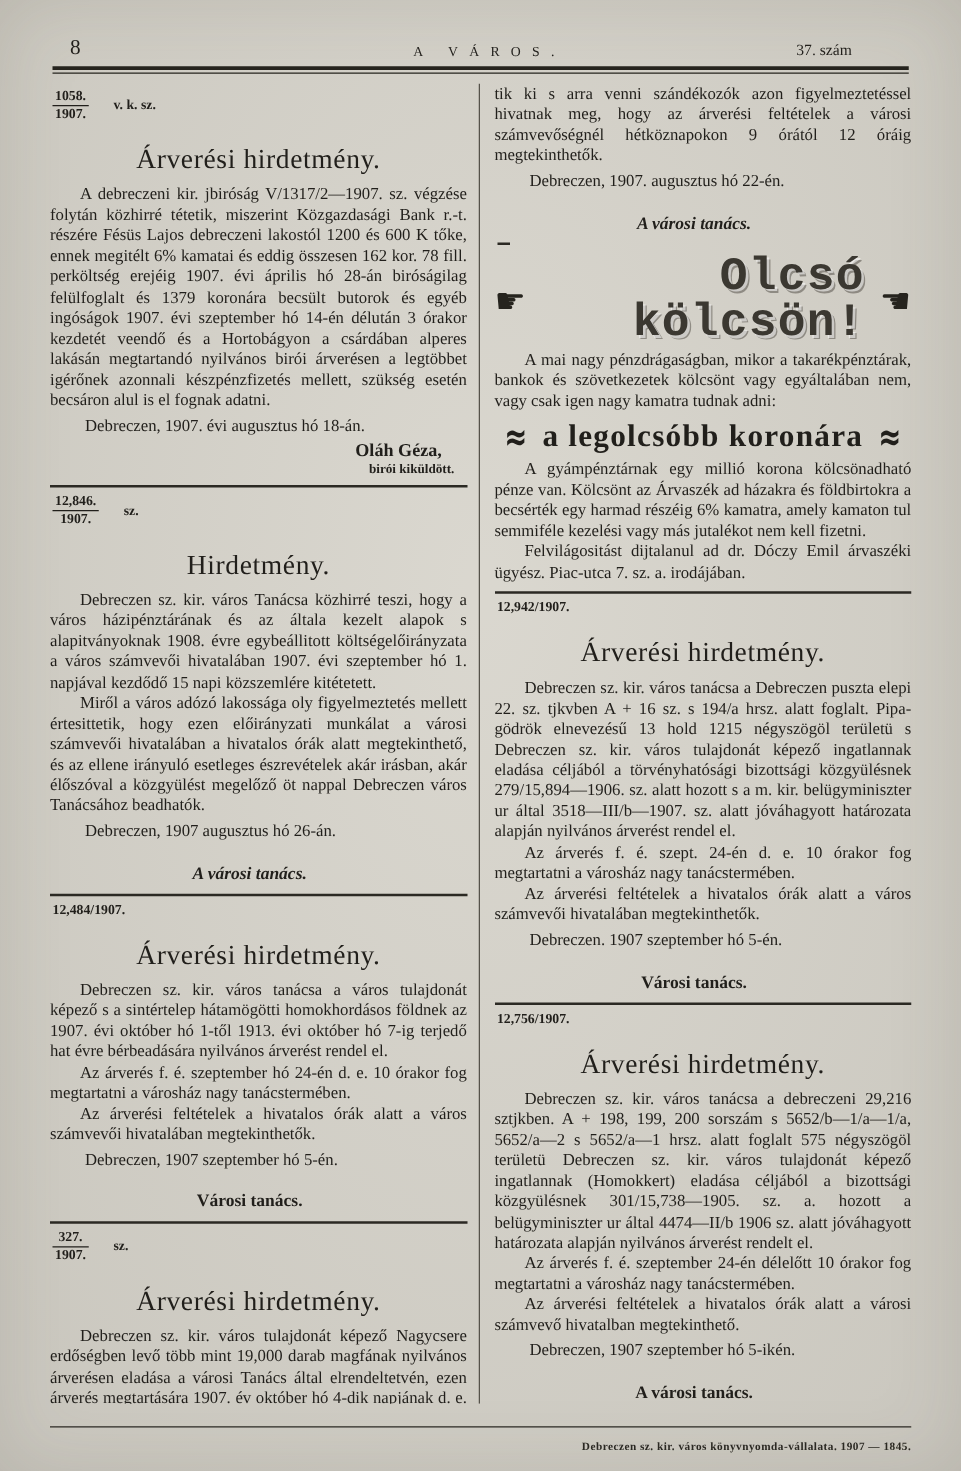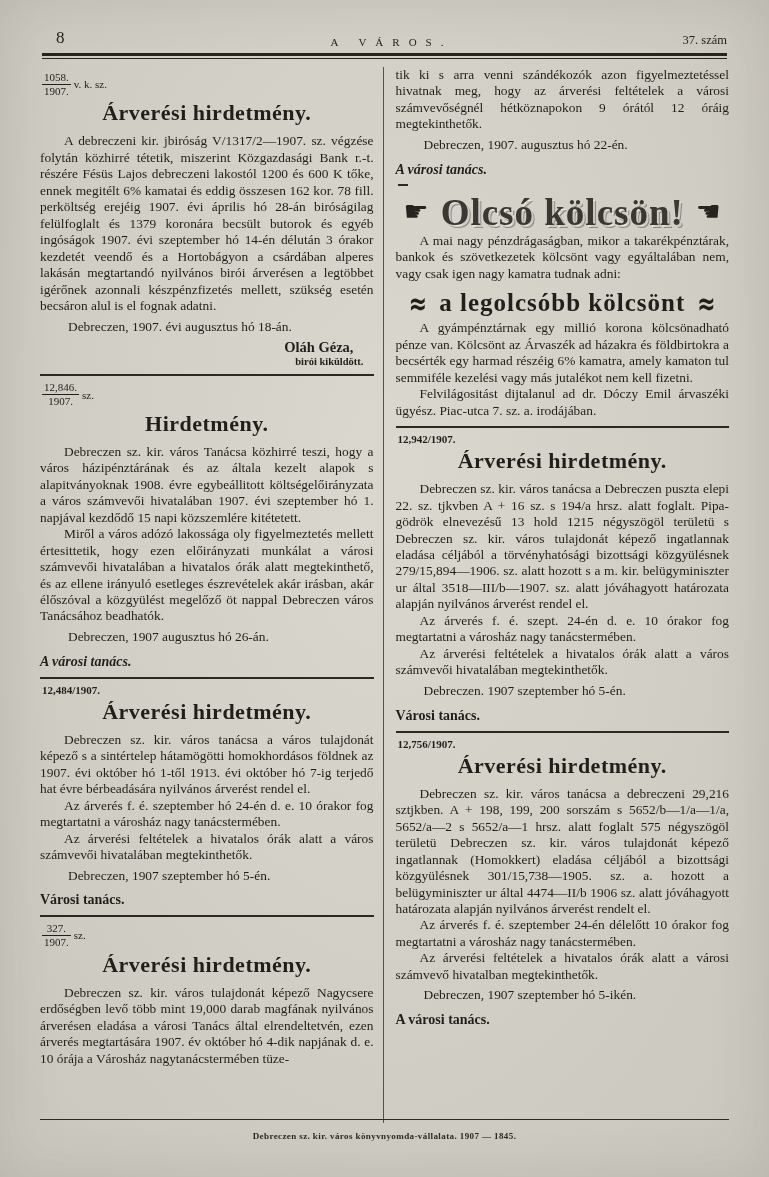--- a/index.html
+++ b/index.html
@@ -7,62 +7,62 @@
     position:relative; width:769px; height:1177px; margin:0 auto;
     background:#d6d3ca;
     background-image: radial-gradient(ellipse at 50% 40%, rgba(255,255,255,0.10), rgba(0,0,0,0.05) 90%);
     color:#211f1b; font-family:"Liberation Serif", serif;
     overflow:hidden; box-shadow: inset 0 0 60px rgba(80,75,60,0.15);
   }
   
   .header { display:flex; align-items:flex-end; padding:28px 42px 3px 56px; }
   .page-num { font-size:17px; width:90px; }
   .masthead { flex:1; text-align:center; font-size:11px; letter-spacing:9px; }
-  .issue { width:90px; text-align:right; font-size:12.5px; }
+  .issue { width:90px; font-size:12.5px; }
   .rule-double { margin:2px 42px 0 42px; height:2px; border-top:3px solid #26241e; border-bottom:1px solid #26241e; }
 
   
   .columns { display:flex; padding:8px 40px 0 40px; height:1056px; overflow:hidden; }
   .col { flex:1; }
   .col-left  { padding-right:9px; }
   .col-right { padding-left:12px; }
   .v-divider { width:1px; background:#55524a; flex:0 0 1px; }
 
   
-  .ref-line { font-size:11px; font-weight:normal; margin:4px 0 0 2px; display:flex; align-items:center; gap:3px; }
+  .ref-line { font-size:11px; font-weight:bold; margin:4px 0 0 2px; display:flex; align-items:center; gap:20px; }
   .frac { display:inline-flex; flex-direction:column; text-align:center; line-height:1.15; }
   .frac .num { border-bottom:1px solid #211f1b; padding:0 2px; }
   .frac .den { padding:0 2px; }
   .ref-plain { font-size:11px; font-weight:bold; margin:4px 0 0 2px; }
-  .notice-title { text-align:center; font-size:22px; font-weight:bold; margin:3px 0 7px 0; letter-spacing:0.5px; }
+  .notice-title { text-align:center; font-size:22px; font-weight:normal; margin:17px 0 7px 0; letter-spacing:0.5px; }
   .para { font-size:13.4px; line-height:1.23; text-align:justify; text-indent:24px; margin:0; }
   .date-line { font-size:13.4px; line-height:1.25; text-indent:24px; margin:4px; }
   .sig-name { text-align:right; font-weight:bold; font-size:14.5px; padding-right:20px; margin-top:1px; }
   .sig-role { text-align:right; font-size:10.5px; font-weight:bold; padding-right:10px; }
-  .sig { text-align:left; font-weight:bold; font-size:14px; padding-right:14px; margin-top:8px; }
+  .sig { text-align:center; font-weight:bold; font-size:14px; padding-right:14px; margin-top:18px; }
   .sig.italic { font-style:italic; }
   .notice-rule { border:none; border-top:2px solid #2b2923; margin:7px 0 5px 0; }
   .dash-divider { border:none; border-top:2px solid #2b2923; width:10px; margin:6px 0 2px 2px; }
 
   
   .ad-title-row { display:flex; align-items:center; justify-content:center; gap:12px; margin:8px 0 2px 0; }
   .manicule { font-family:"DejaVu Sans", sans-serif; font-size:28px; line-height:1; color:#26241e; }
   .ad-title {
     font-size:37px; font-weight:bold; letter-spacing:1px; color:#3b3831;
     text-shadow:2px 2px 0 rgba(255,255,255,0.55), 3px 3px 0 rgba(60,56,48,0.45);
-    font-family:Liberation Serif, serif; line-height:1;
+    font-family:Liberation Mono, monospace; line-height:1;text-align:right;
   }
   .ad-slogan-row { display:flex; align-items:center; justify-content:center; gap:12px; margin:7px 0 3px 0; }
   .ad-slogan { font-size:25px; font-weight:bold; letter-spacing:1px; }
   .ornament { font-family:"DejaVu Sans", sans-serif; font-size:22px; font-weight:bold; transform:scaleY(1.4); }
   .ad-highlight { text-align:center; font-weight:bold; font-size:17px; line-height:1.25; margin:3px 14px 4px 14px; }
   .bold-inline { font-weight:normal; }
 
   
-  .footer { position:absolute; left:40px; right:40px; bottom:34px; border-top:1px solid #2b2923; padding-top:5px; text-align:center; }
+  .footer { position:absolute; left:40px; right:40px; bottom:12px; border-top:1px solid #2b2923; padding-top:5px; text-align:right; }
   .imprint { font-size:9px; font-weight:bold; letter-spacing:0.4px; color:#2b2923; }
 </style>
 </head>
 <body>
 
 <div class="page">
 
   <div class="header">
     <span class="page-num">8</span>
     <span class="masthead">A VÁROS.</span>
@@ -148,21 +148,21 @@
 
       <div>
         <div class="ad-title-row">
           <span class="manicule">☛</span>
           <span class="ad-title">Olcsó kölcsön!</span>
           <span class="manicule">☚</span>
         </div>
         <p class="para">A mai nagy pénzdrágaságban, mikor a takarékpénztárak, bankok és szövetkezetek kölcsönt vagy egyáltalában nem, vagy csak igen nagy kamatra tudnak adni:</p>
         <div class="ad-slogan-row">
           <span class="ornament">≈</span>
-          <span class="ad-slogan">a legolcsóbb kölcsönt</span>
+          <span class="ad-slogan">a legolcsóbb koronára</span>
           <span class="ornament">≈</span>
         </div>
         <p class="para">A gyámpénztárnak egy millió korona kölcsönadható pénze van. Kölcsönt az Árvaszék ad házakra és földbirtokra a becsérték egy harmad részéig 6% kamatra, amely kamaton tul semmiféle kezelési vagy más jutalékot nem kell fizetni.</p>
         <p class="para"><span>Felvilágositást dijtalanul ad </span><span class="bold-inline">dr. Dóczy Emil</span><span> árvaszéki ügyész. Piac-utca 7. sz. a. irodájában.</span></p>
       </div>
 
       <hr class="notice-rule">
 
       <div>
         <div class="ref-plain">12,942/1907.</div>
@@ -174,21 +174,21 @@
         <div class="sig">Városi tanács.</div>
       </div>
 
       <hr class="notice-rule">
 
       <div>
         <div class="ref-plain">12,756/1907.</div>
         <h2 class="notice-title">Árverési hirdetmény.</h2>
         <p class="para">Debreczen sz. kir. város tanácsa a debreczeni 29,216 sztjkben. A + 198, 199, 200 sorszám s 5652/b—1/a—1/a, 5652/a—2 s 5652/a—1 hrsz. alatt foglalt 575 négyszögöl területü Debreczen sz. kir. város tulajdonát képező ingatlannak (Homokkert) eladása céljából a bizottsági közgyülésnek 301/15,738—1905. sz. a. hozott a belügyminiszter ur által 4474—II/b 1906 sz. alatt jóváhagyott határozata alapján nyilvános árverést rendelt el.</p>
         <p class="para">Az árverés f. é. szeptember 24-én délelőtt 10 órakor fog megtartatni a városház nagy tanácstermében.</p>
-        <p class="para">Az árverési feltételek a hivatalos órák alatt a városi számvevő hivatalban megtekinthetők.</p>
+        <p class="para">Az árverési feltételek a hivatalos órák alatt a városi számvevő hivatalban megtekinthető.</p>
         <p class="date-line">Debreczen, 1907 szeptember hó 5-ikén.</p>
         <div class="sig">A városi tanács.</div>
       </div>
 
     </div>
   </div>
 
   <div class="footer">
     <span class="imprint">Debreczen sz. kir. város könyvnyomda-vállalata. 1907 — 1845.</span>
   </div>

